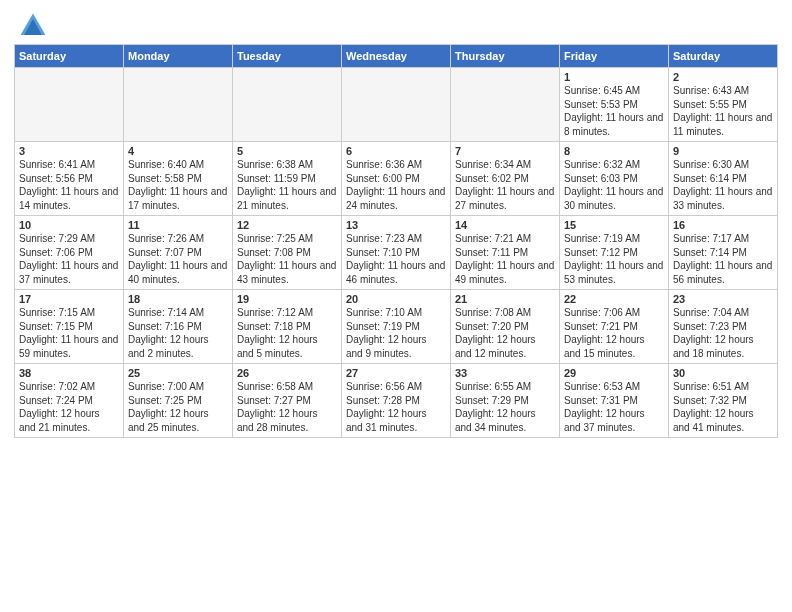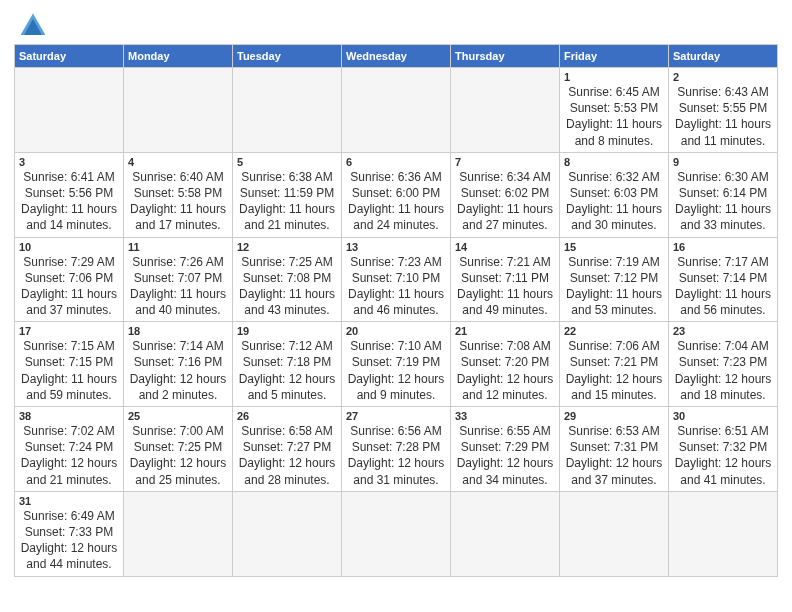--- a/index.html
+++ b/index.html
@@ -74,24 +74,23 @@
       height: 52px;
     }
     .day-number {
       font-size: 11px;
       font-weight: bold;
       color: #333;
       display: block;
       margin-bottom: 1px;
     }
     .day-info {
-      font-size: 12px;
+      font-size: 10px;
       color: #333;
       line-height: 1.35;
-      text-align: center;
     }
     td.empty {
       background: #f5f5f5;
     }
     .logo-wrapper {
       display: flex;
       flex-direction: column;
       align-items: flex-start;
     }
     .logo-row {
@@ -352,30 +351,15 @@
 and 37 minutes.</div>
           </td>
           <td>
             <span class="day-number">30</span>
             <div class="day-info">Sunrise: 6:51 AM
 Sunset: 7:32 PM
 Daylight: 12 hours
 and 41 minutes.</div>
           </td>
         </tr>
-        <tr>
-          <td style="height: 52px;">
-            <span class="day-number">31</span>
-            <div class="day-info">Sunrise: 6:49 AM
-Sunset: 7:33 PM
-Daylight: 12 hours
-and 44 minutes.</div>
-          </td>
-          <td class="empty" style="height: 52px;"></td>
-          <td class="empty" style="height: 52px;"></td>
-          <td class="empty" style="height: 52px;"></td>
-          <td class="empty" style="height: 52px;"></td>
-          <td class="empty" style="height: 52px;"></td>
-          <td class="empty" style="height: 52px;"></td>
-        </tr>
       </tbody>
   </table>
 </div>
 
 </body></html>

